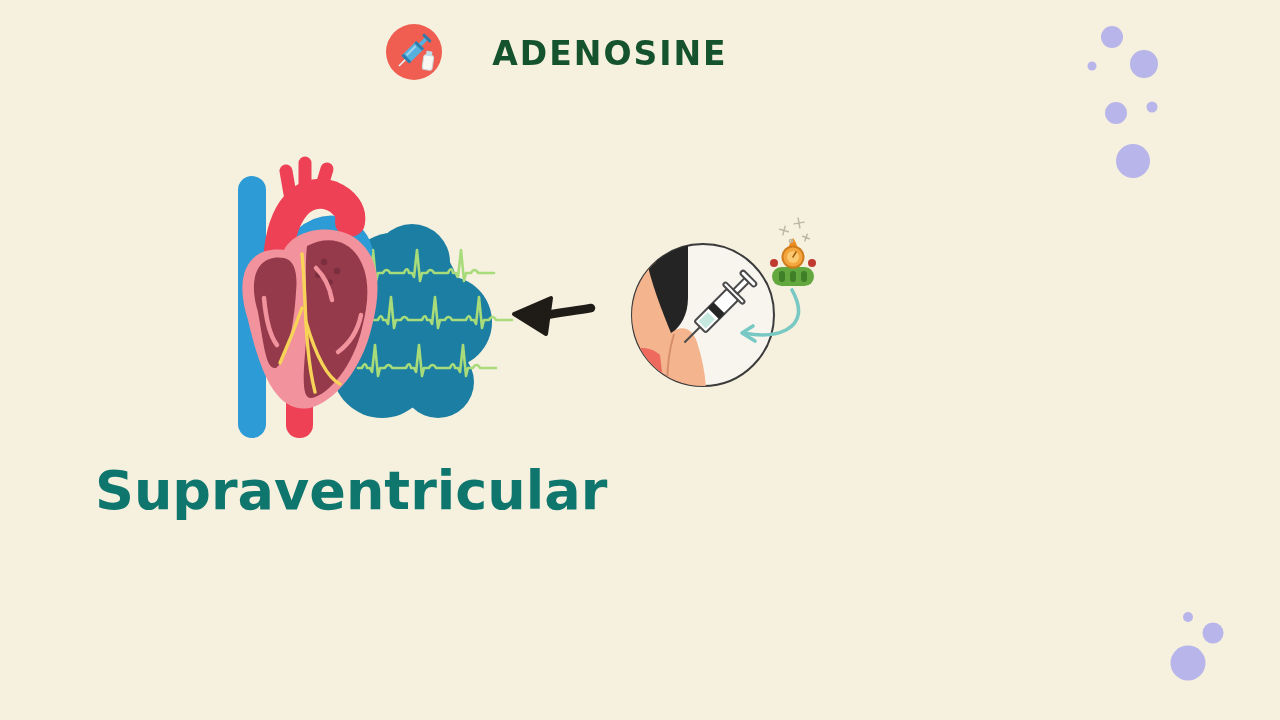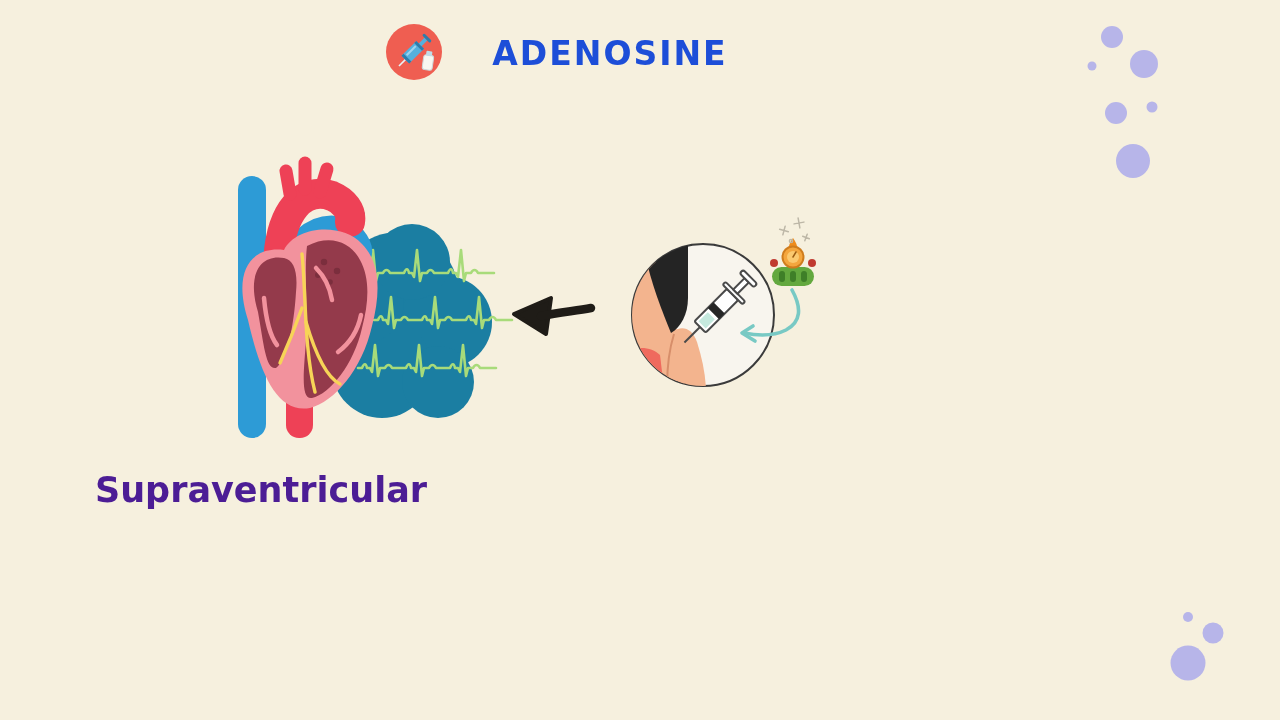--- a/index.html
+++ b/index.html
@@ -9,26 +9,26 @@
     font-family:"DejaVu Sans","Liberation Sans",sans-serif;
   }
   .badge{
     position:absolute;left:386px;top:24px;width:56px;height:56px;border-radius:50%;
     background:#ef5e51;
   }
   .badge svg{position:absolute;left:0;top:0;}
   .title{
     position:absolute;left:455px;top:34px;width:310px;
     text-align:center;font-size:33px;font-weight:bold;letter-spacing:2px;
-    color:#1d4ed8;
+    color:#14532d;
   }
   .caption{
     position:absolute;left:95px;top:460px;width:445px;
-    text-align:left;font-size:35px;font-weight:bold;line-height:61px;
-    color:#4c1d95;
+    text-align:left;font-size:54px;font-weight:bold;line-height:61px;
+    color:#0f766e;
   }
   .caption span{display:block;}
   .art{position:absolute;left:0;top:0;}
 </style>
 </head>
 <body>
 
 <div class="stage">
 
   <div class="badge">

